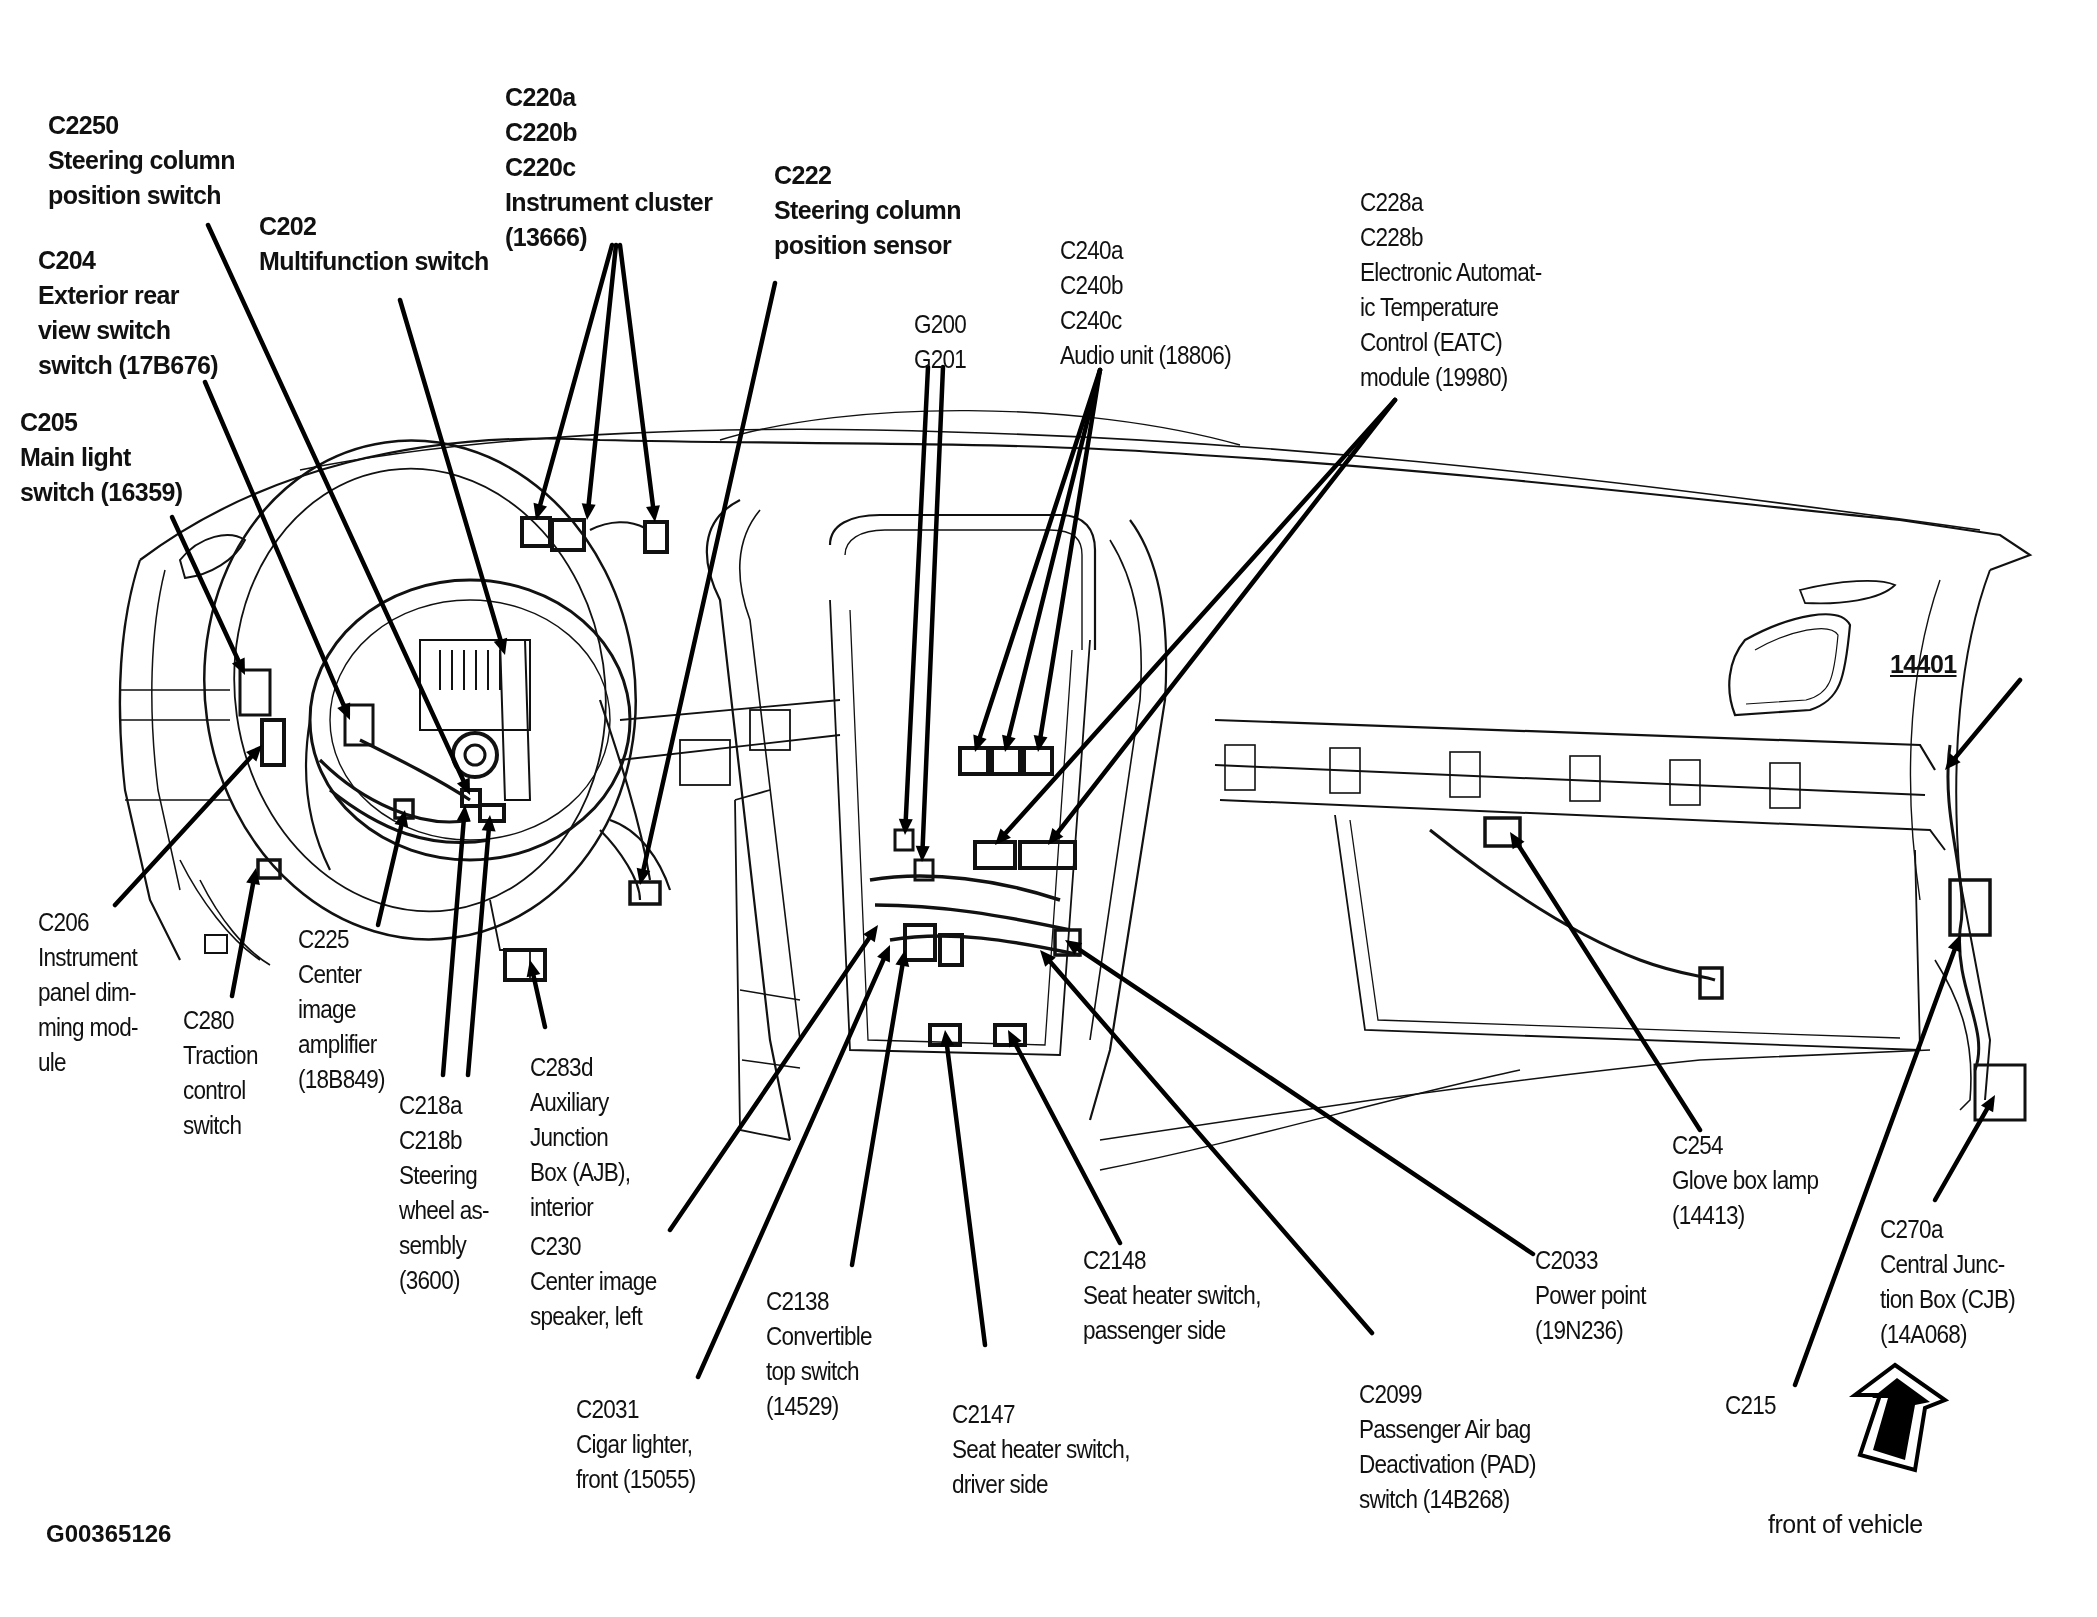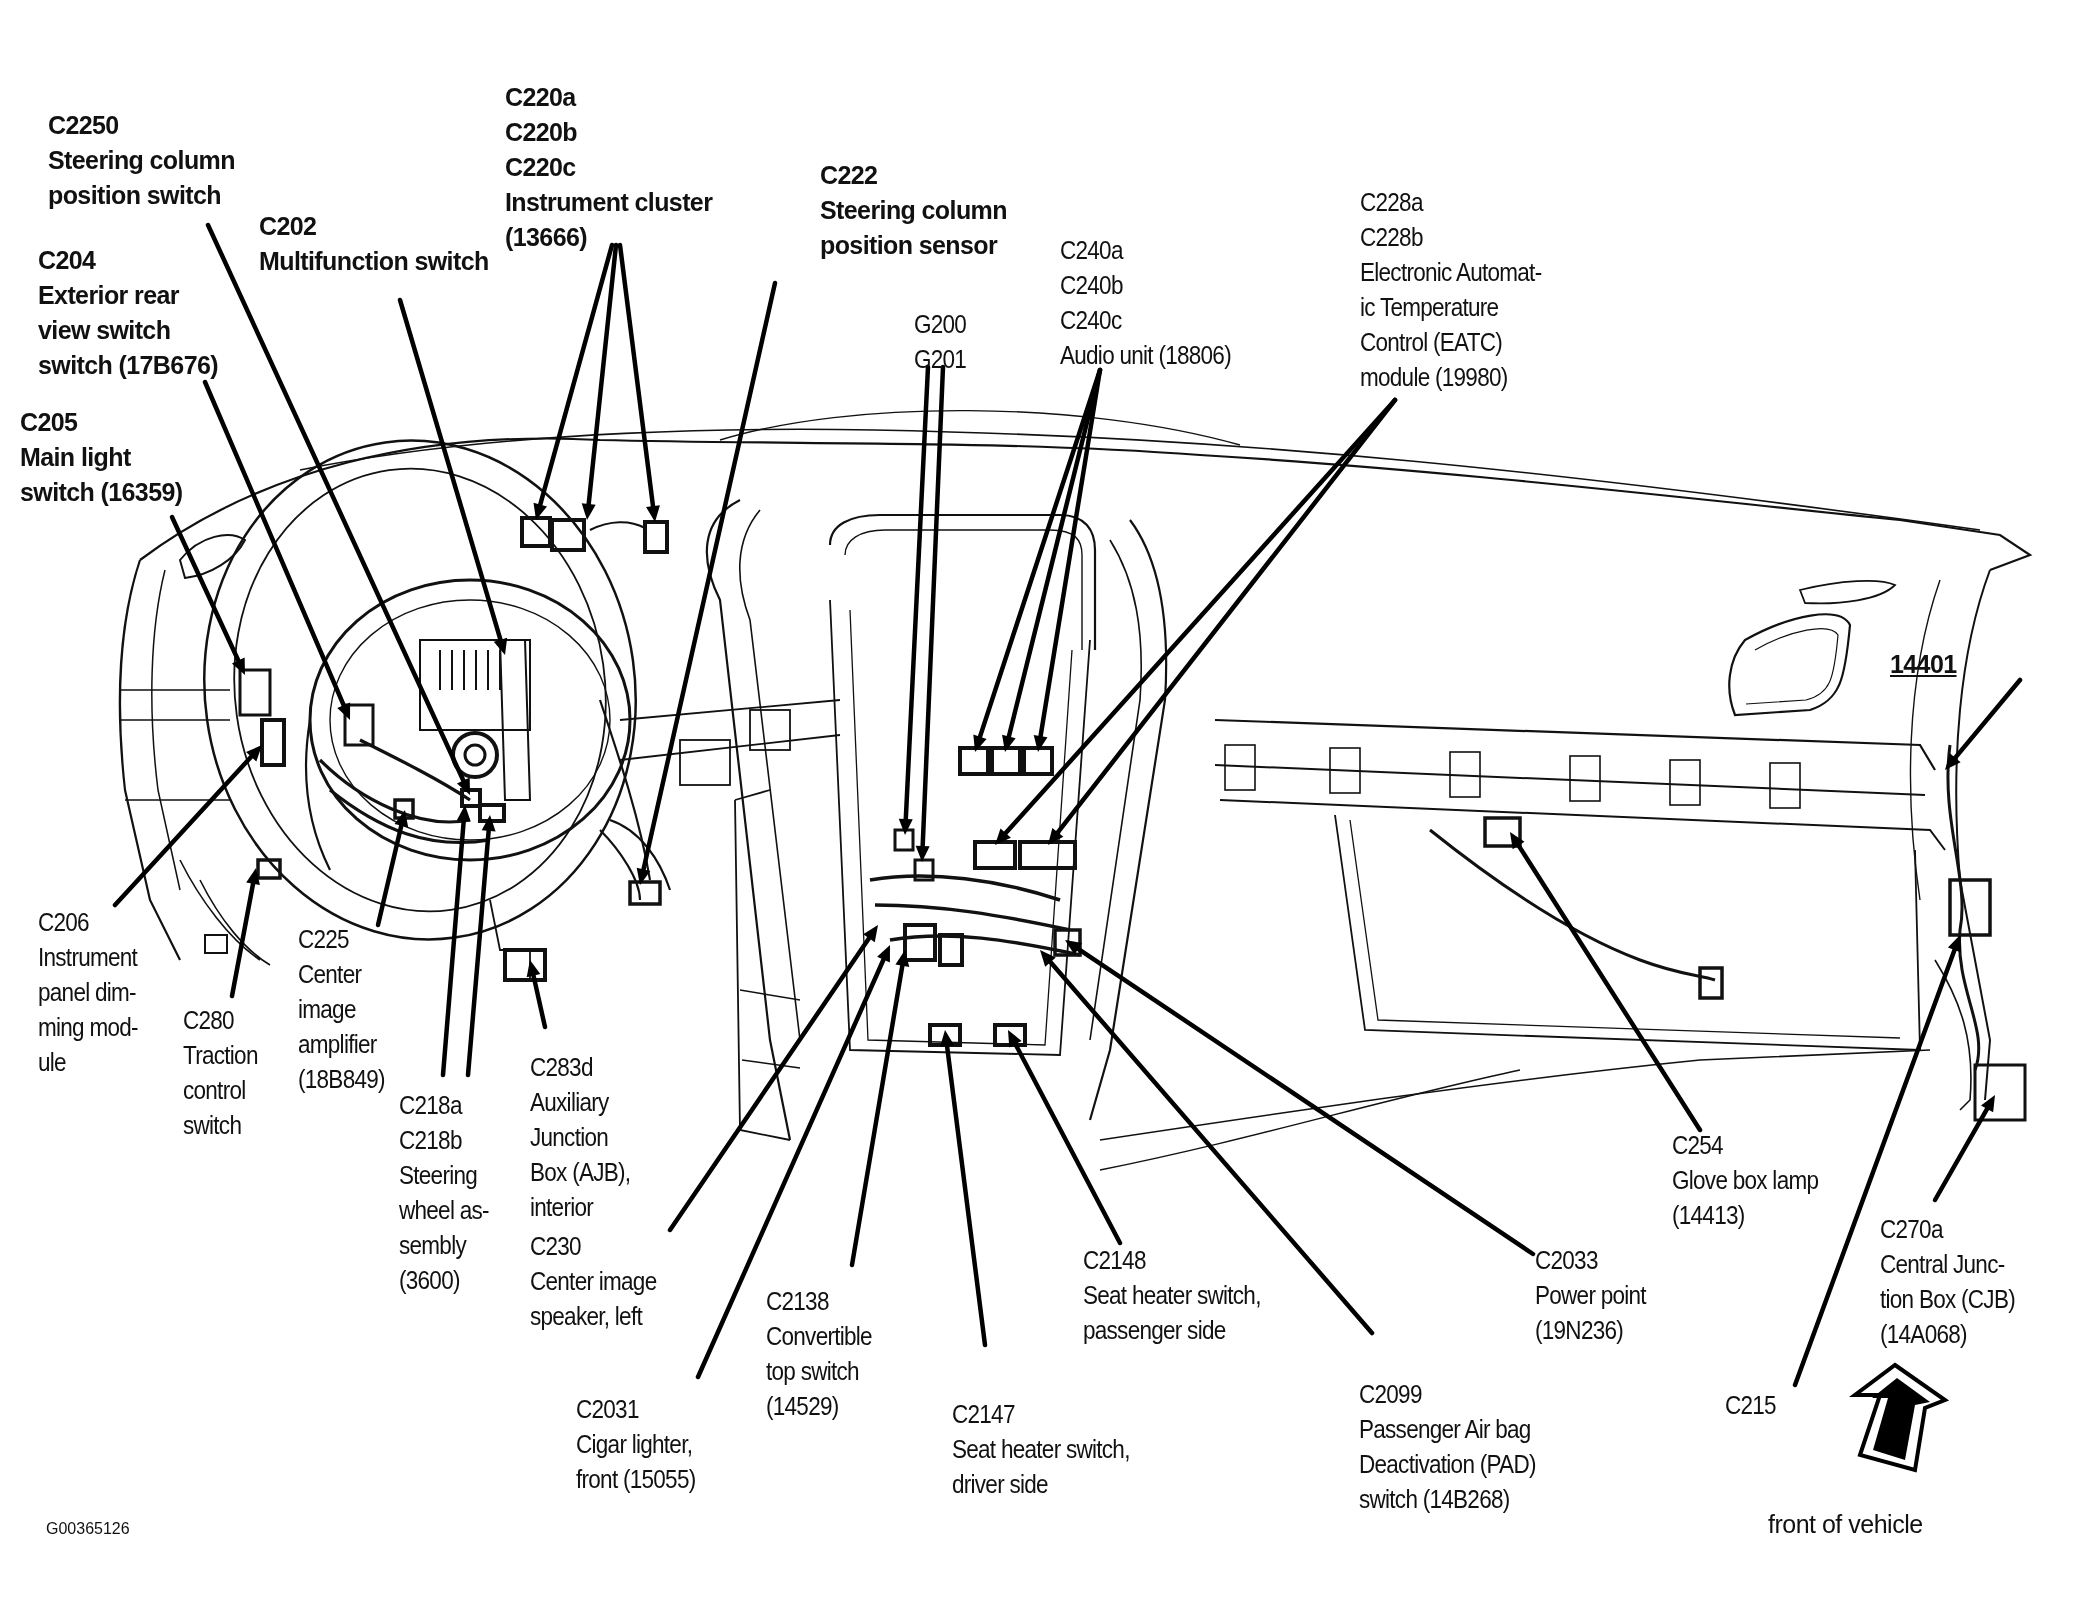--- a/index.html
+++ b/index.html
@@ -1,21 +1,21 @@
 <!DOCTYPE html>
 <html><head>
 <meta charset="utf-8">
 <style>
   html, body { margin: 0; padding: 0; background: #ffffff; }
   body { width: 2097px; height: 1617px; position: relative; overflow: hidden; font-family: "Liberation Sans", sans-serif; }
   #diagram { position: absolute; left: 0; top: 0; }
   .lbl { position: absolute; font-family: "Liberation Sans", sans-serif; font-size: 25px; line-height: 35px; color: #111; font-weight: bold; letter-spacing: -0.6px; white-space: nowrap; }
   .lbl.thin { font-weight: normal; letter-spacing: -0.8px; transform: scaleX(0.9); transform-origin: left top; }
   .lbl div { display: block; }
-  .figid { position: absolute; left: 46px; top: 1520px; font-size: 16px; font-weight: normal; color: #111; font-family: "Liberation Sans", sans-serif; text-align: center; }
+  .figid { position: absolute; left: 46px; top: 1520px; font-size: 24px; font-weight: bold; color: #111; font-family: "Liberation Sans", sans-serif; text-align: center; }
   .front { position: absolute; left: 1768px; top: 1510px; font-size: 25px; color: #111; font-family: "Liberation Sans", sans-serif; letter-spacing: -0.5px; text-align: center; }
   .draw path, .draw line, .draw ellipse, .draw rect, .draw polyline { fill: none; stroke: #111; }
   .leader { stroke: #000; stroke-width: 4.5; stroke-linecap: round; }
   .arrowhead { fill: #000; stroke: none; }
 </style>
 </head>
 <body>
 
 <svg id="diagram" width="2097" height="1617" viewBox="0 0 2097 1617">
 
@@ -225,21 +225,21 @@
     <div>Main light</div>
     <div>switch (16359)</div>
   </div>
 <div class="lbl" style="left:505px;top:80px;">
     <div>C220a</div>
     <div>C220b</div>
     <div>C220c</div>
     <div>Instrument cluster</div>
     <div>(13666)</div>
   </div>
-<div class="lbl" style="left:774px;top:158px;margin-left:46px;">
+<div class="lbl" style="left:774px;top:158px;">
     <div>C222</div>
     <div>Steering column</div>
     <div>position sensor</div>
   </div>
 <div class="lbl thin" style="left:914px;top:307px;">
     <div>G200</div>
     <div>G201</div>
   </div>
 <div class="lbl thin" style="left:1060px;top:233px;">
     <div>C240a</div>

